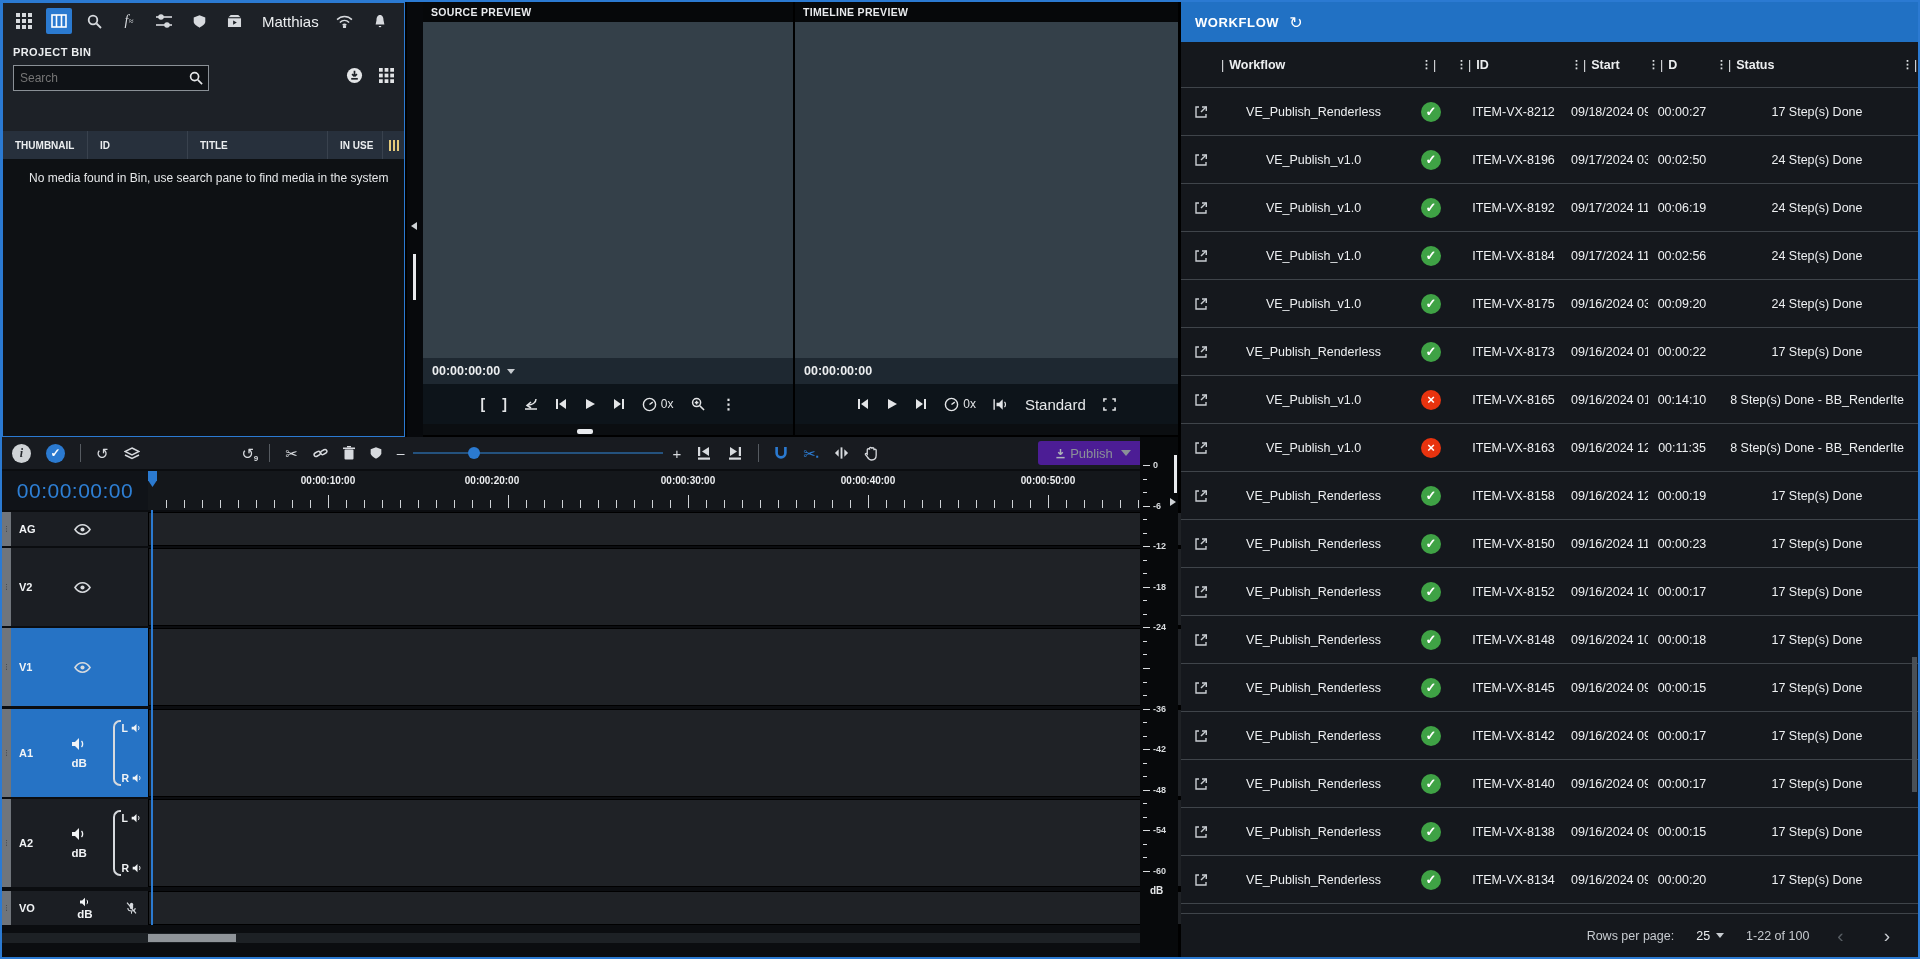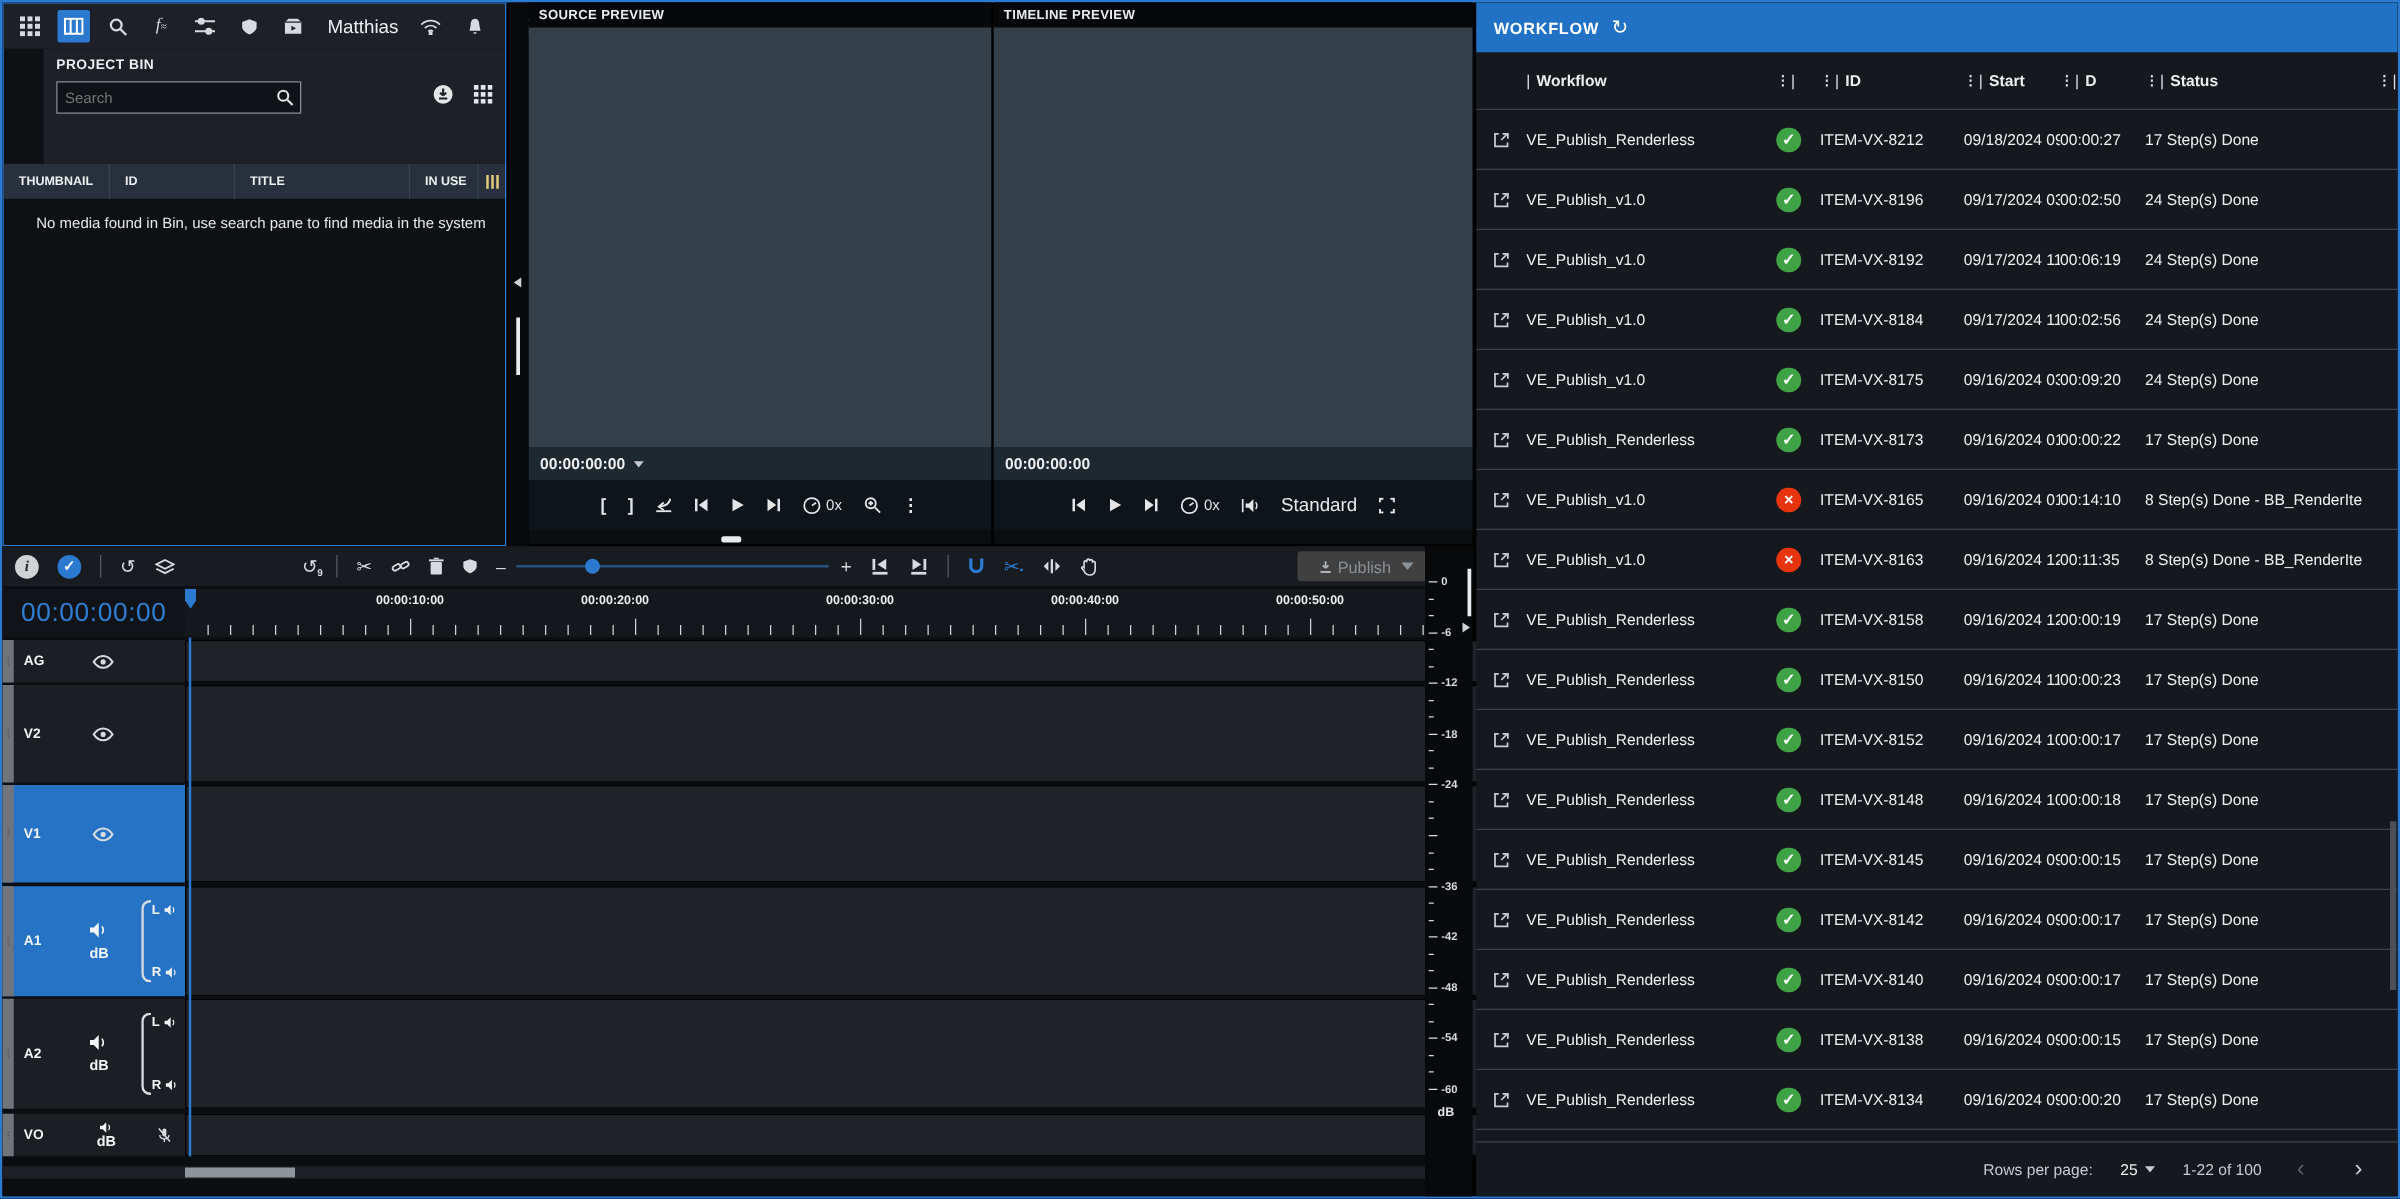--- a/index.html
+++ b/index.html
@@ -11,21 +11,21 @@
   svg { display:block; }
 
   
   .bin-panel { left:2px; top:2px; width:403px; height:435px; background:#0e1114; border:1px solid #2b7ad2; }
   .top-toolbar { position:absolute; left:0; top:0; right:0; height:36px; background:#1d2127;
                  display:flex; align-items:center; gap:9px; padding:0 8px; }
   .tt-btn { width:26px; height:26px; display:flex; align-items:center; justify-content:center;
             color:#d7dade; flex:0 0 auto; }
   .tt-btn.active { background:#2b7ad0; border-radius:2px; }
   .tt-user { color:#eceef0; font-size:15px; margin:0 4px 0 6px; white-space:nowrap; }
-  .bin-body { position:absolute; left:0; top:36px; right:0; height:92px; background:#1d2127;margin-left:32px; }
+  .bin-body { position:absolute; left:0; top:36px; right:0; height:92px; background:#1d2127; }
   .bin-title { position:absolute; left:10px; top:7px; font-size:11px; font-weight:bold; letter-spacing:.4px; color:#eceef0; }
   .bin-search { position:absolute; left:10px; top:26px; width:196px; height:26px; background:#0f1216;
                 border:1px solid #8a9096; }
   .bin-search input { width:100%; height:100%; background:transparent; border:none; outline:none;
                 color:#c7cbd0; font-size:12px; padding:0 26px 0 6px; font-family:inherit; }
   .bin-search .mag { position:absolute; right:5px; top:5px; color:#e3e5e7; }
   .bin-tools { position:absolute; right:10px; top:28px; display:flex; gap:16px; align-items:center; color:#e3e5e7; }
   .bin-cols { position:absolute; left:0; top:128px; right:0; height:28px; background:#27303c;
               display:flex; align-items:center; font-size:10px; font-weight:bold; color:#eceef0; }
   .bc { height:100%; display:flex; align-items:center; padding-left:12px; border-right:1px solid #39424e; }
@@ -74,21 +74,21 @@
   .circ.sel { background:#2b7ad0; color:#fff; }
   .glyph { font-size:15px; line-height:1; }
   .hist { position:relative; }
   .hist .n { position:absolute; right:-4px; bottom:-2px; font-size:8px; font-weight:bold; }
   .blue { color:#2b7ad0; }
   .zoom-slider { display:flex; align-items:center; gap:0; }
   .zs-minus { font-size:14px; margin-right:8px; }
   .zs-track { width:250px; height:2px; background:#24527e; position:relative; }
   .zs-dot { position:absolute; left:55px; top:-5px; width:12px; height:12px; border-radius:50%; background:#2b7ad0; }
   .zs-plus { font-size:15px; margin-left:10px; }
-  .publish-btn { position:absolute; right:30px; top:4px; width:110px; height:24px; background:#404040;
+  .publish-btn { position:absolute; right:30px; top:4px; width:110px; height:24px; background:#4c1d95;
                  border-radius:3px; display:flex; align-items:center; justify-content:center; gap:4px;
                  color:#8a9098; font-size:13px; }
   .pb-caret { width:0;height:0;border-left:5px solid transparent;border-right:5px solid transparent;
               border-top:6px solid #8a9098; margin-left:4px; }
 
   .tl-ruler-row { position:absolute; left:0; top:34px; width:1138px; height:39px; }
   .tl-tc-cell { position:absolute; left:0; top:0; width:146px; height:39px; background:#101318;
                 display:flex; align-items:center; justify-content:center;
                 color:#2e7fd4; font-size:21px; letter-spacing:.5px; }
   .ruler { position:absolute; left:146px; top:0; right:0; height:39px; background:#14171b; overflow:hidden; }
@@ -135,21 +135,21 @@
   .wf-panel { left:1181px; top:2px; width:737px; height:955px; background:#15181d; }
   .wf-titlebar { position:absolute; left:0; top:0; right:0; height:40px; background:#2171c4;
                  display:flex; align-items:center; gap:10px; padding-left:14px;
                  font-size:13px; font-weight:bold; letter-spacing:.6px; color:#fff; }
   .wf-refresh { font-size:16px; font-weight:normal; }
   .wf-header { position:absolute; left:0; top:40px; right:0; height:46px; display:flex; align-items:center;
                font-size:12.5px; font-weight:bold; color:#eceef0; border-bottom:1px solid #3f444a; background:#15181d; }
   .hdots { font-size:11px; margin-right:1px; color:#dfe2e5; }
   .hbar { font-weight:normal; margin-right:5px; color:#dfe2e5; }
   .wfh { display:flex; align-items:center; overflow:hidden; white-space:nowrap; }
-  .wf-rows { position:absolute; left:0; top:86px; right:0; height:825px; overflow:hidden; }
+  .wf-rows { position:absolute; left:0; top:86px; right:0; height:825px; overflow:hidden;text-align:center; }
   .wf-row { display:flex; align-items:center; height:48px; border-bottom:1px solid #3f444a; font-size:12.5px; color:#eef0f2; }
   .wfc { overflow:hidden; white-space:nowrap; flex:0 0 auto; }
   .c-open { width:40px; display:flex; justify-content:center; }
   .c-name { width:185px; }
   .c-badge { width:50px; display:flex; justify-content:center; }
   .c-id { width:115px; }
   .c-start { width:77px; }
   .c-dur { width:68px; }
   .c-status { flex:1 1 auto !important; }
   .c-end { width:16px; }

